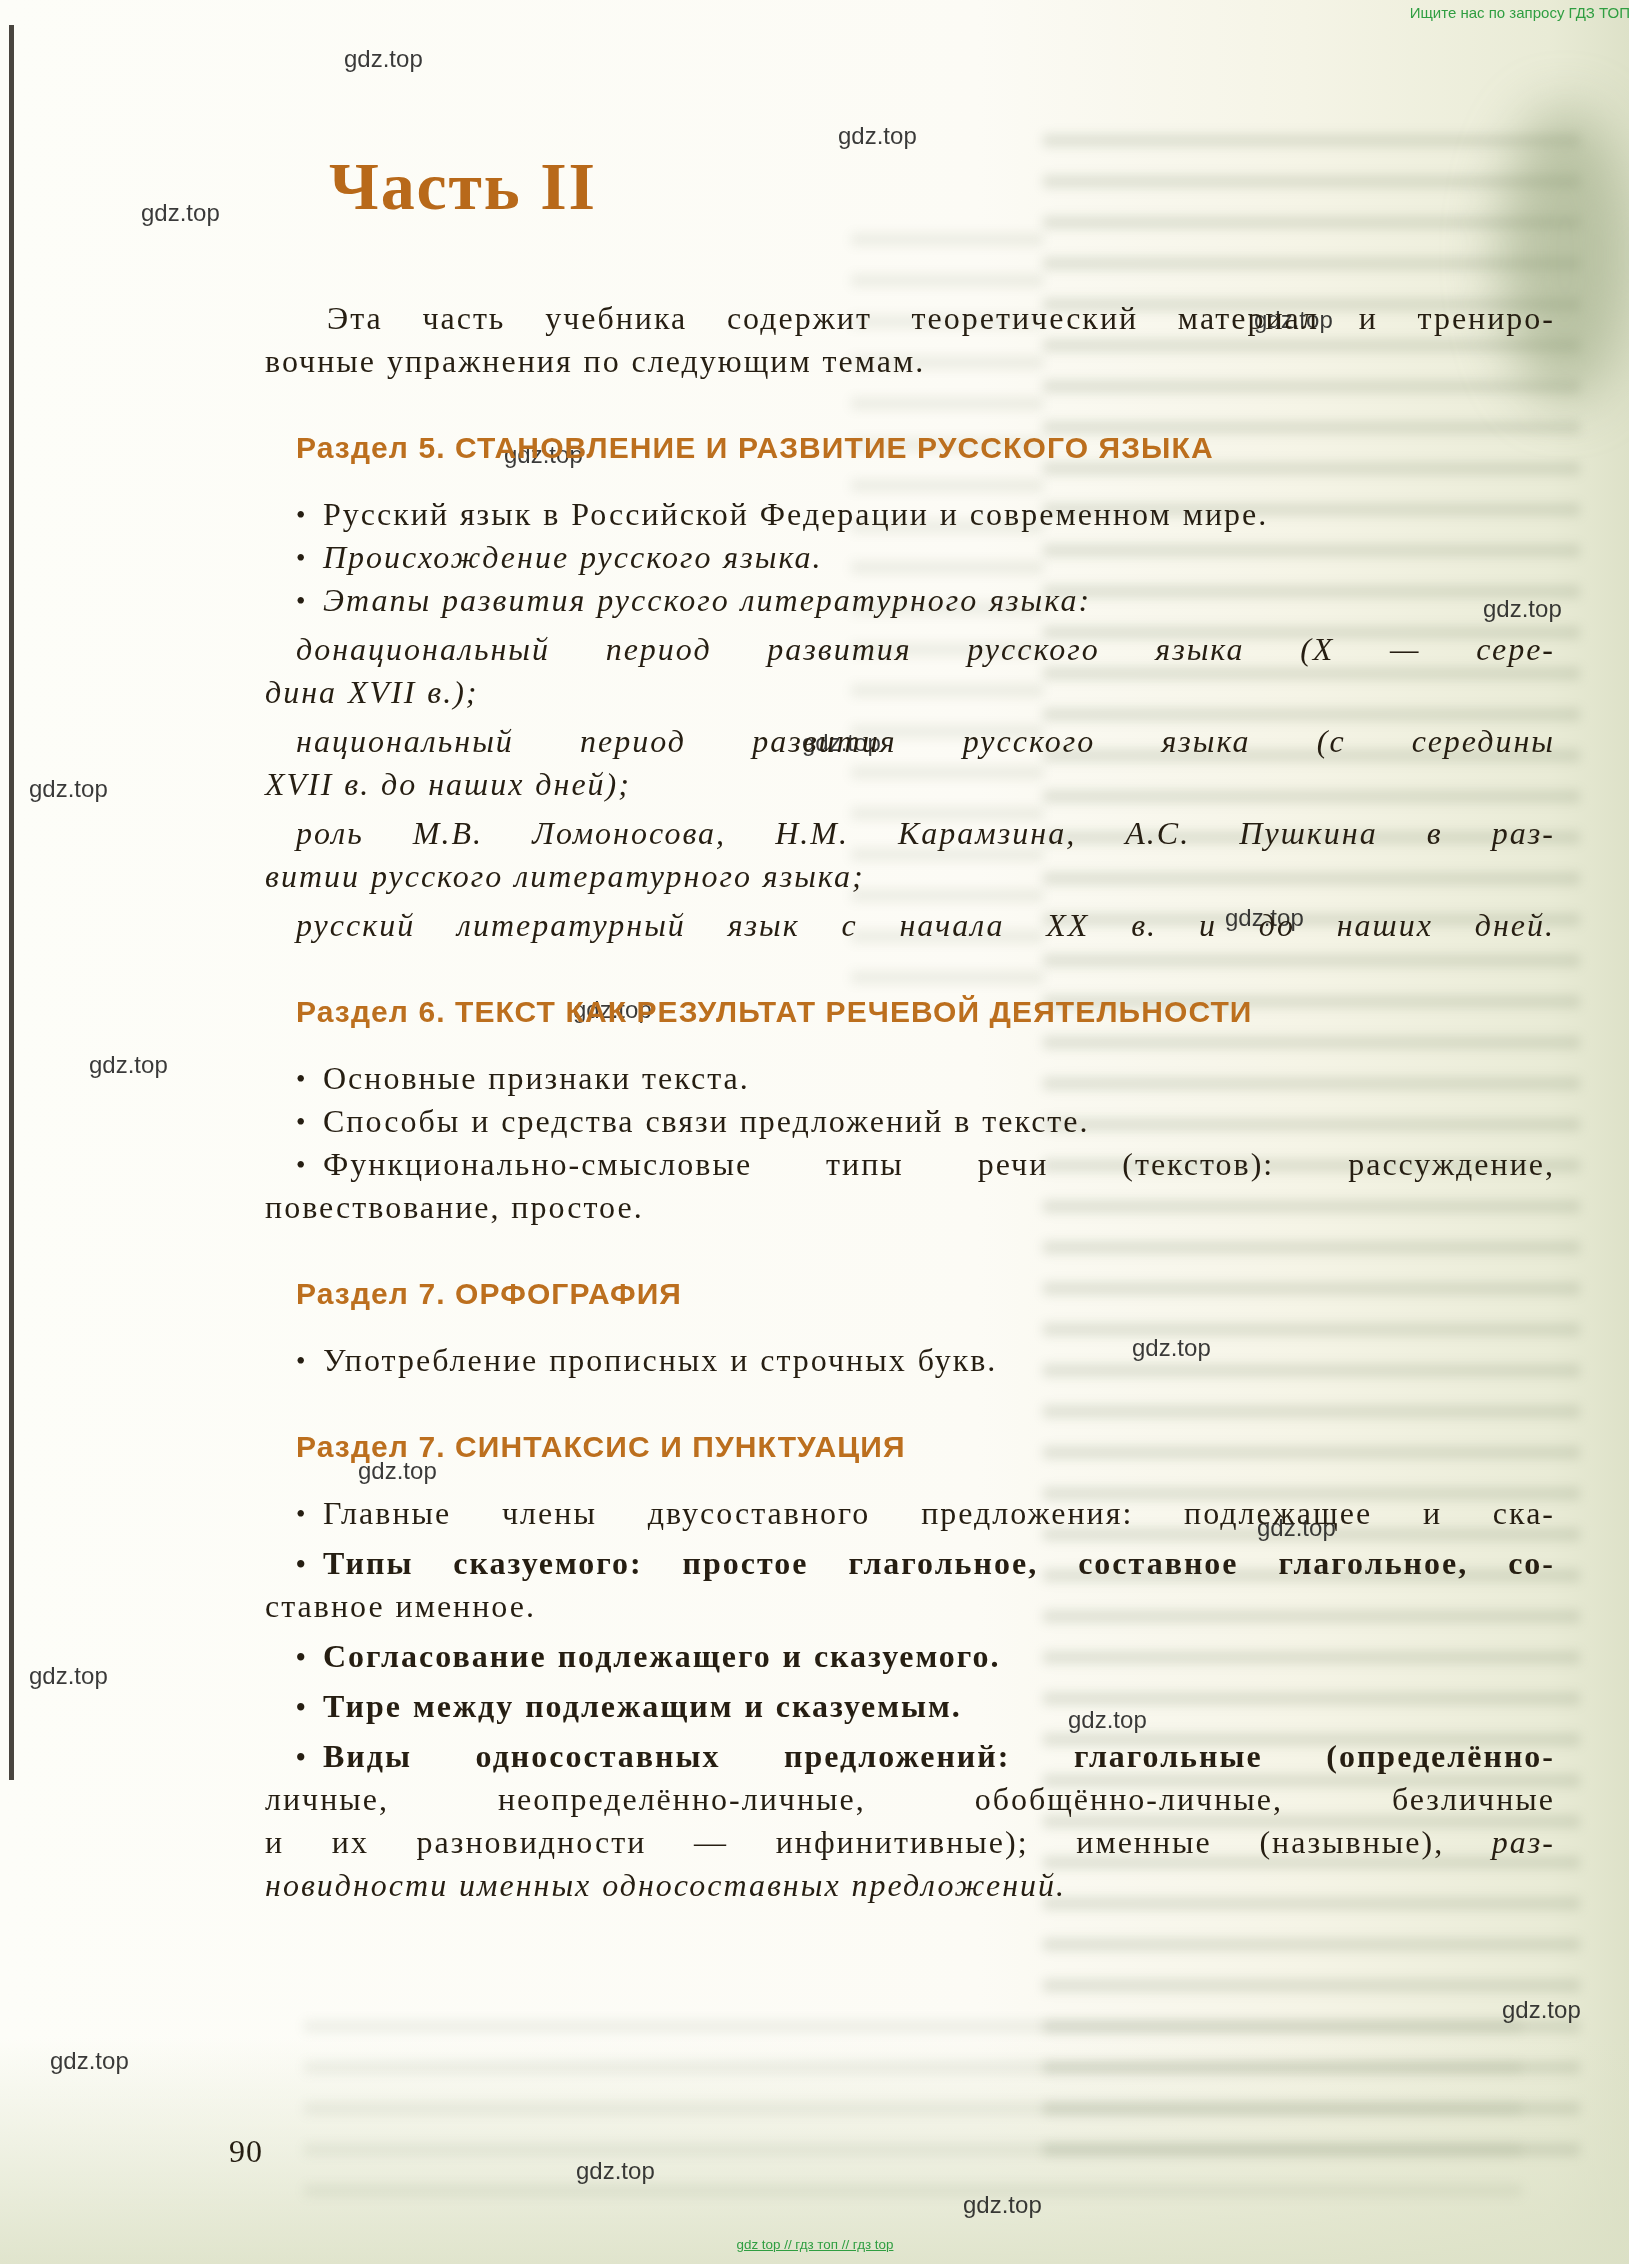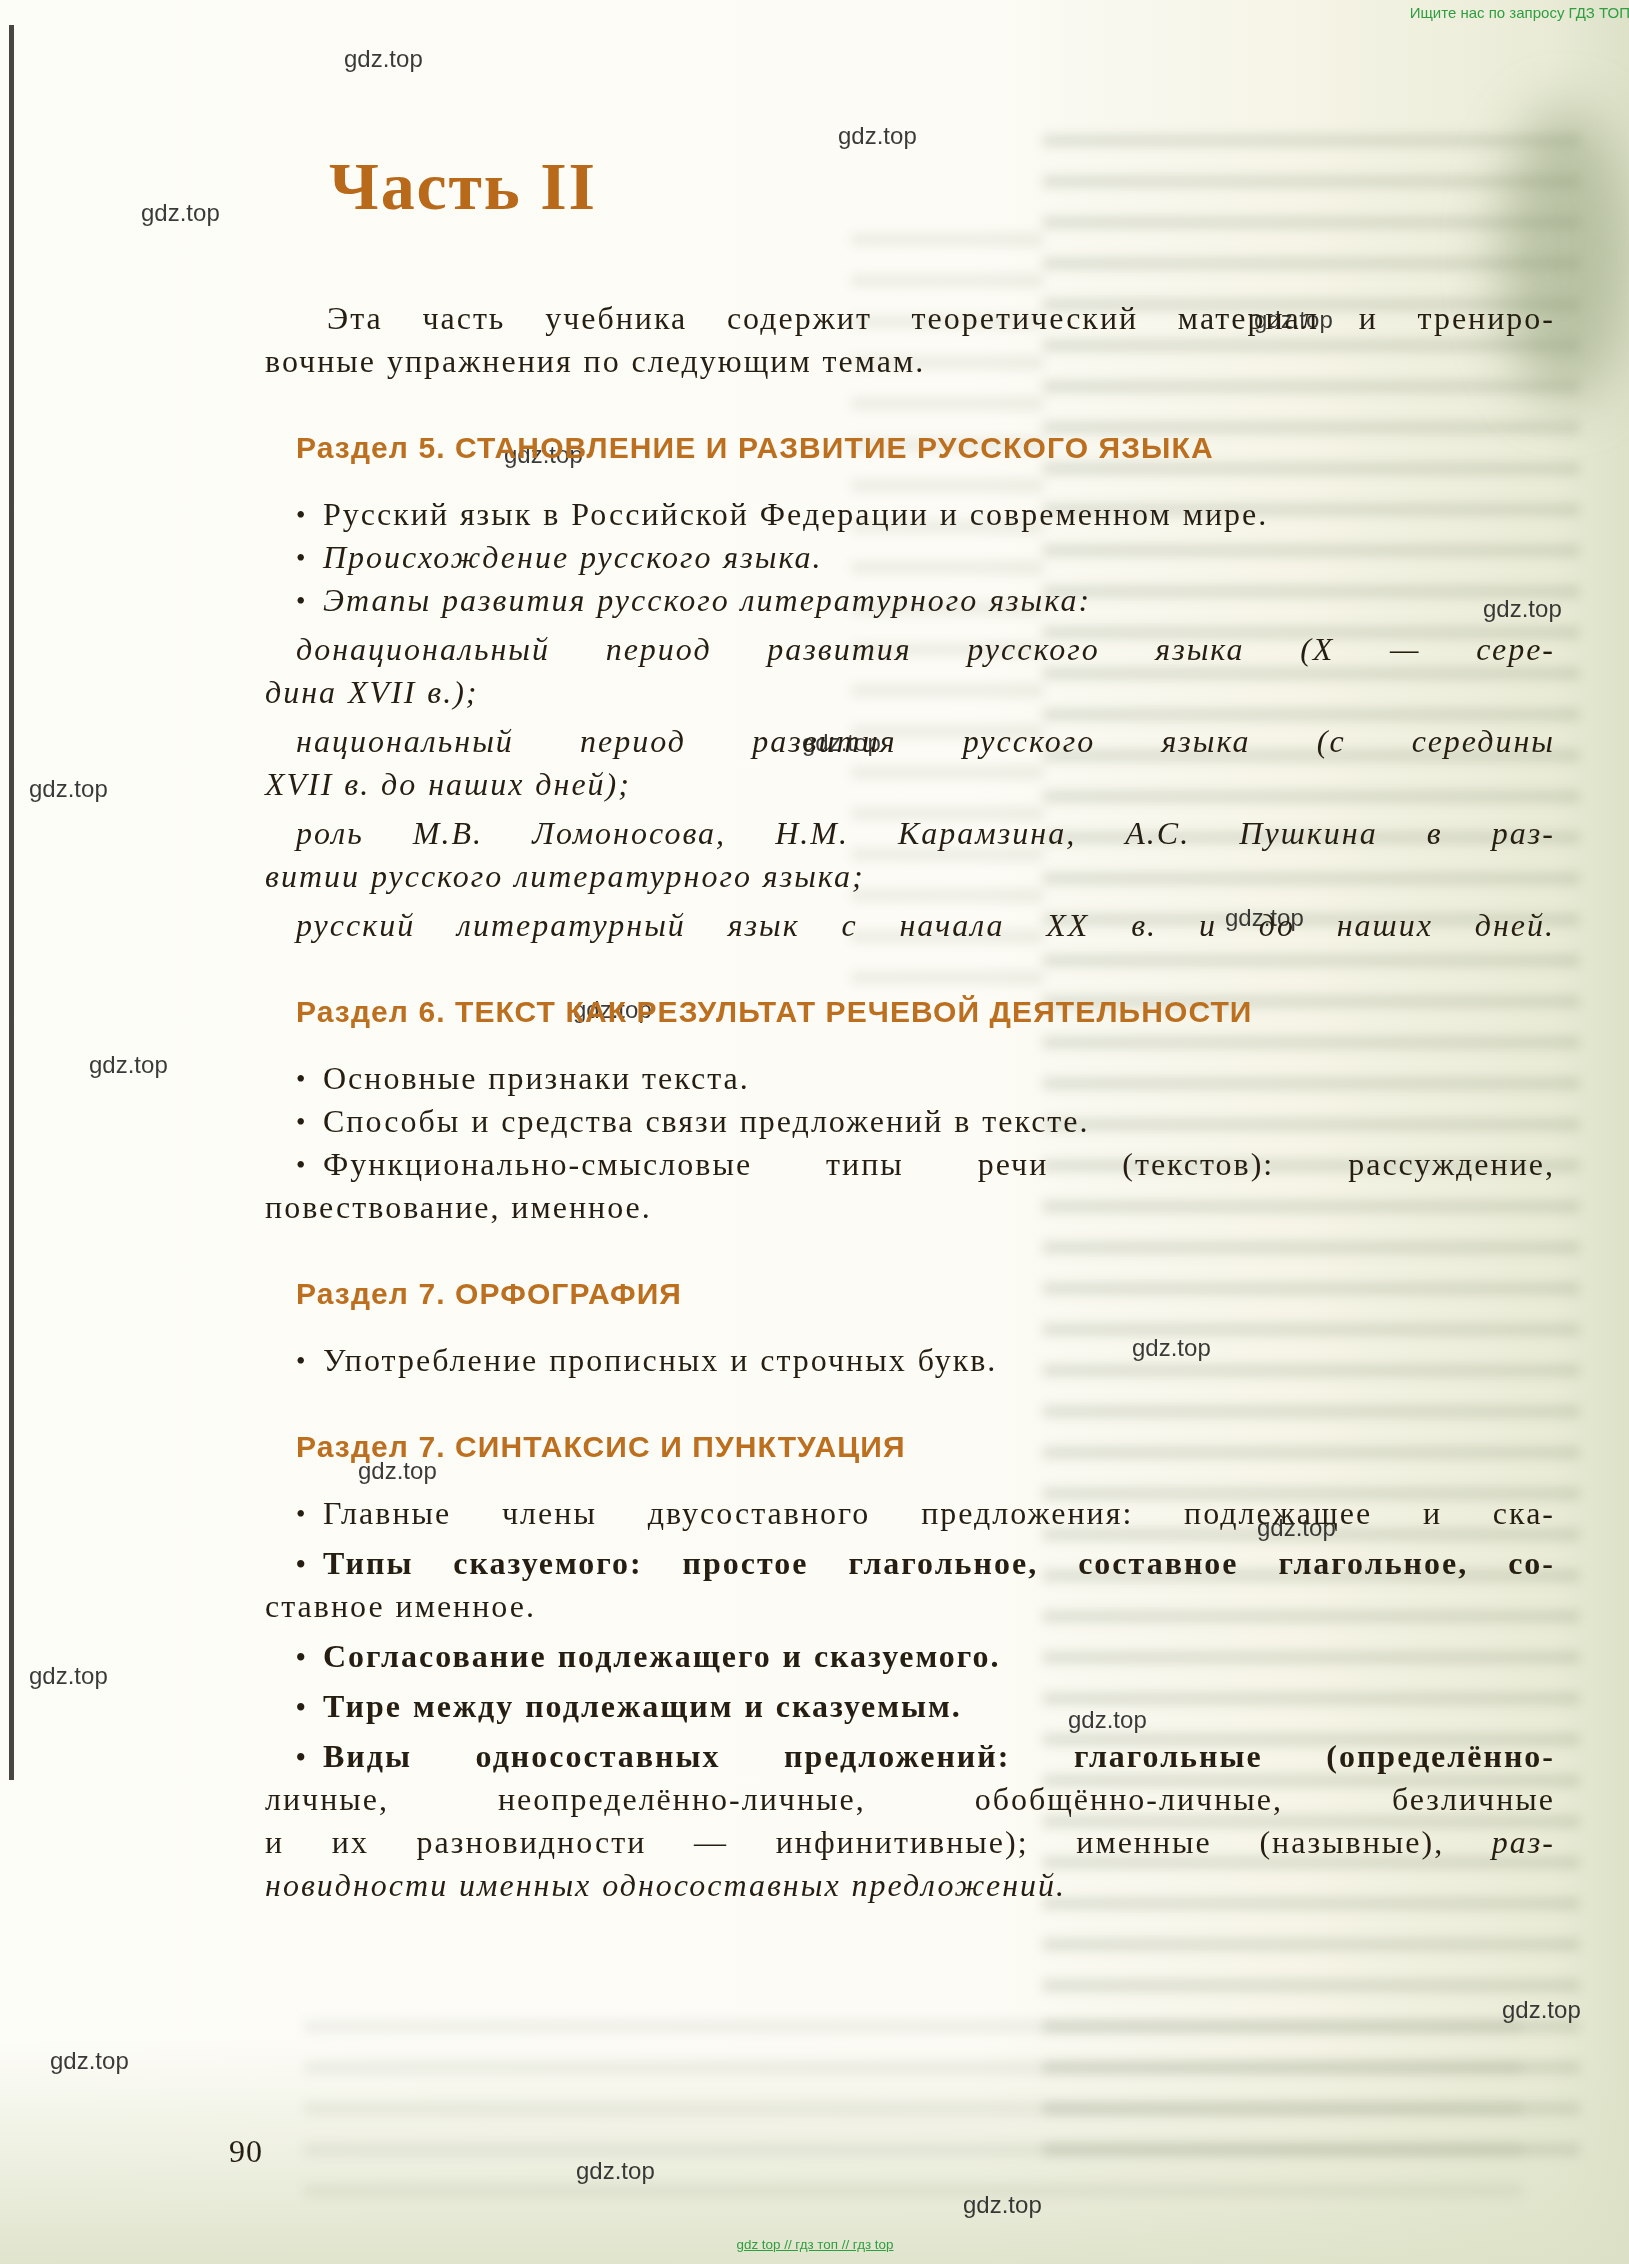--- a/index.html
+++ b/index.html
@@ -151,21 +151,21 @@
     <p class="ln j ind it sp">роль М.В. Ломоносова, Н.М. Карамзина, А.С. Пушкина в раз-</p>
     <p class="ln it">витии русского литературного языка;</p>
     <p class="ln j ind it sp">русский литературный язык с начала XX в. и до наших дней.</p>
   </div>
 
   <div class="sec">
     <h2>Раздел 6. ТЕКСТ КАК РЕЗУЛЬТАТ РЕЧЕВОЙ ДЕЯТЕЛЬНОСТИ</h2>
     <p class="ln ind"><span class="dot">•</span><span>Основные признаки текста.</span></p>
     <p class="ln ind"><span class="dot">•</span><span>Способы и средства связи предложений в тексте.</span></p>
     <p class="ln j ind"><span class="dot">•</span><span>Функционально-смысловые типы речи (текстов): рассуждение,</span></p>
-    <p class="ln">повествование, именное.</p>
+    <p class="ln">повествование, простое.</p>
   </div>
 
   <div class="sec">
     <h2>Раздел 7. ОРФОГРАФИЯ</h2>
     <p class="ln ind"><span class="dot">•</span><span>Употребление прописных и строчных букв.</span></p>
   </div>
 
   <div class="sec">
     <h2>Раздел 7. СИНТАКСИС И ПУНКТУАЦИЯ</h2>
     <p class="ln j ind"><span class="dot">•</span><span>Главные члены двусоставного предложения: подлежащее и ска-</span></p>

